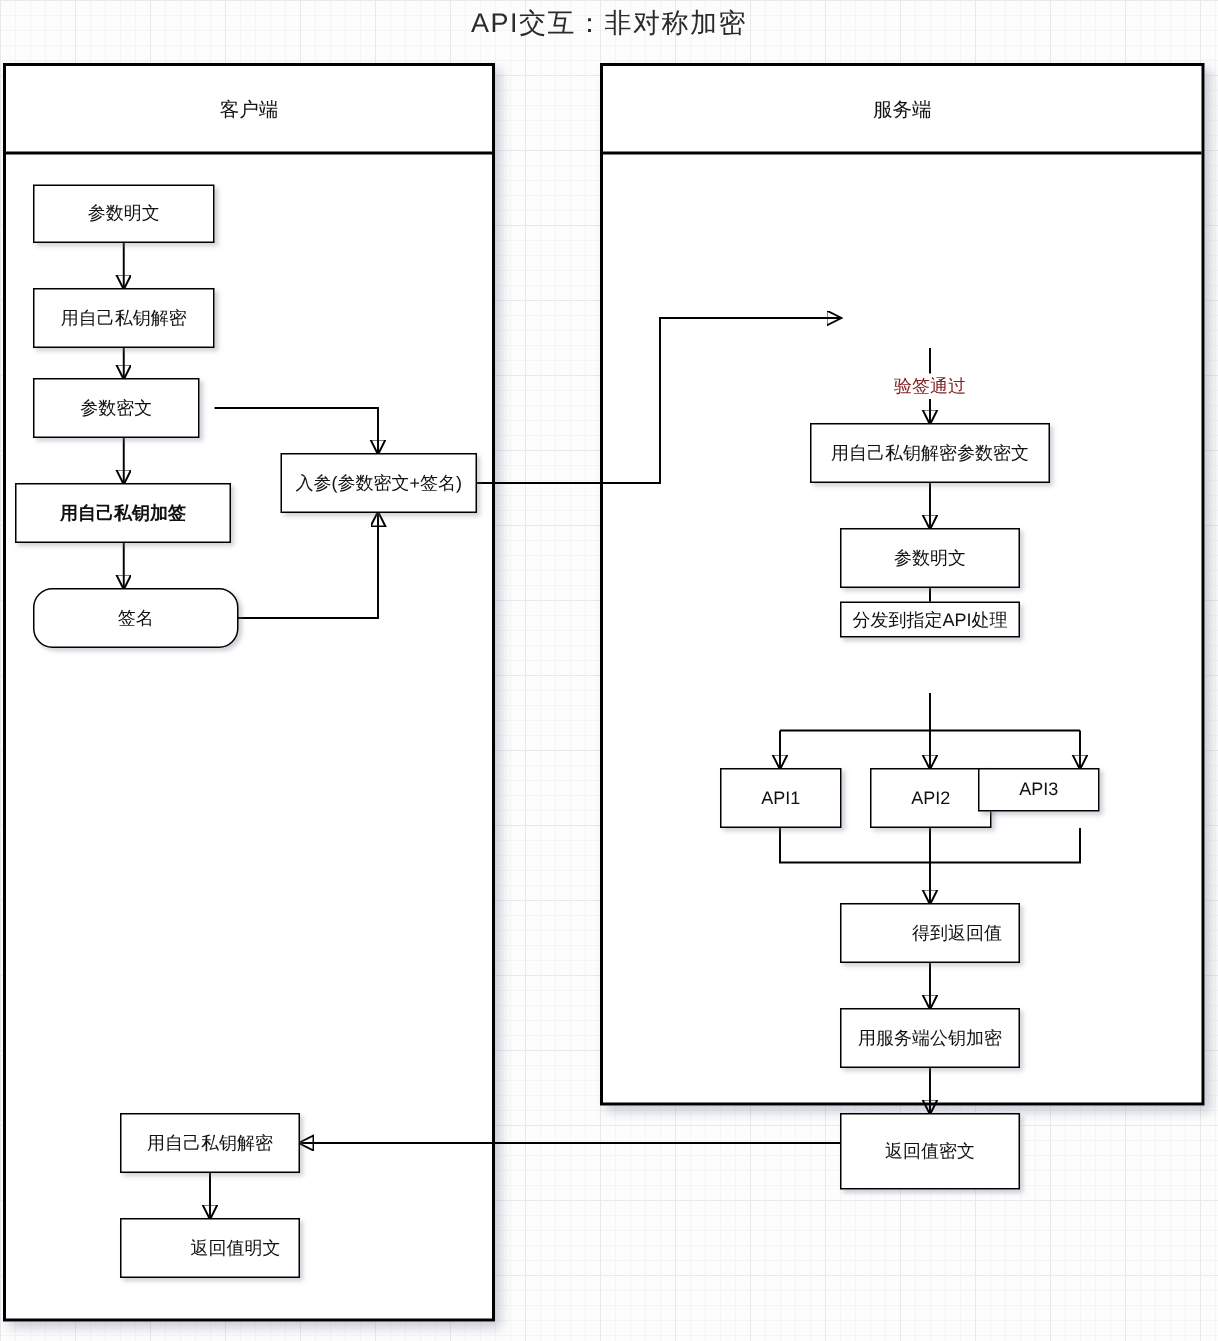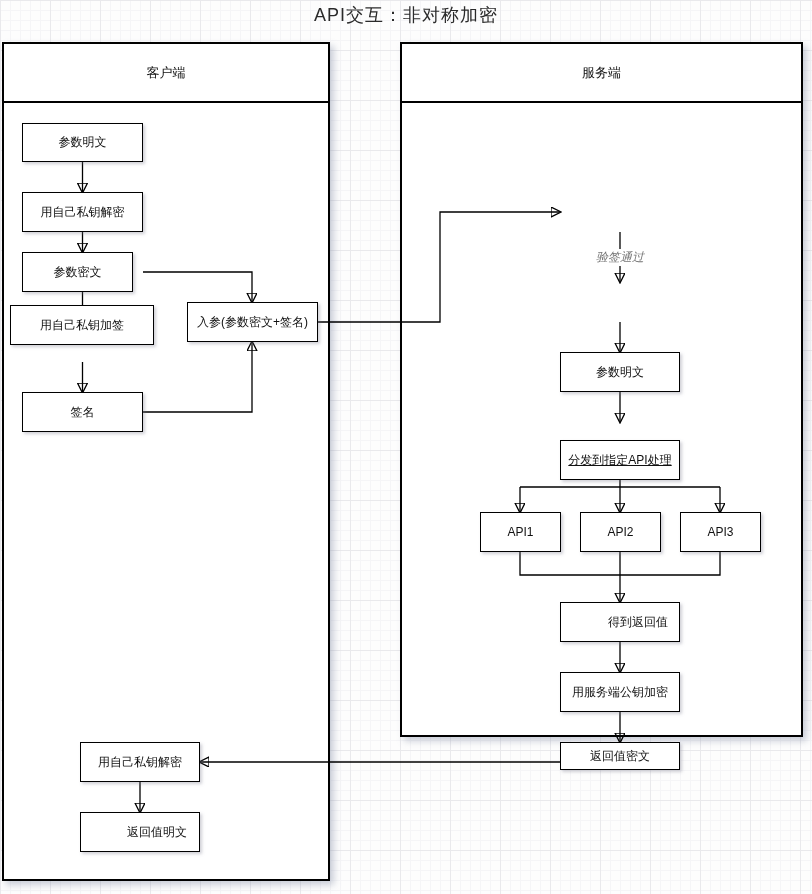--- a/index.html
+++ b/index.html
@@ -35,21 +35,21 @@
   .cont-client{left:2px;top:42px;width:328px;height:839px;}
   .cont-server{left:400px;top:42px;width:403px;height:695px;}
   .node{
     position:absolute;background:#ffffff;border:1px solid #000;
     box-sizing:border-box;display:flex;align-items:center;justify-content:center;
     font-size:12px;color:#111;text-align:left;line-height:1.2;
     box-shadow:2px 2px 3px rgba(120,120,140,0.35);
   }
   .edge-label{
     position:absolute;transform:translateX(-50%);
-    background:#ffffff;padding:0 3px;font-size:12px;color:#737373;white-space:nowrap;font-style:italic;
+    background:#ffffff;padding:0 3px;font-size:12px;color:#7f1d1d;white-space:nowrap;
   }
   svg.edges{position:absolute;left:0;top:0;width:812px;height:894px;pointer-events:none;}
   svg.edges path{stroke:#000;stroke-width:1.3;fill:none;}
 </style>
 </head>
 <body>
 
 <div class="canvas">
 
   <div class="title">API交互：非对称加密</div>
@@ -85,30 +85,31 @@
     <path d="M620,552 L620,602" marker-end="url(#arr)"></path>
     <path d="M620,642 L620,672" marker-end="url(#arr)"></path>
     <path d="M620,712 L620,742" marker-end="url(#arr)"></path>
     <path d="M560,762 L200,762" marker-end="url(#arr)"></path>
     <path d="M140,782 L140,812" marker-end="url(#arr)"></path>
   </svg>
 
   <div class="node" style="left:22px;top:123px;width:121px;height:39px;">参数明文</div>
   <div class="node" style="left:22px;top:192px;width:121px;height:40px;">用自己私钥解密</div>
   <div class="node" style="left:22px;top:252px;width:111px;height:40px;">参数密文</div>
-  <div class="node" style="left:10px;top:305px;width:144px;height:40px;">用自己私钥加签</div>
-  <div class="node" style="left:22px;top:392px;width:121px;height:40px;">签名</div>
+  <div class="node" style="left:10px;top:322px;width:144px;height:40px;font-weight:bold;">用自己私钥加签</div>
+  <div class="node" style="left:22px;top:392px;width:137px;height:40px;border-radius:13px;">签名</div>
   <div class="node" style="left:187px;top:302px;width:131px;height:40px;">入参(参数密文+签名)</div>
 
   <div class="edge-label" style="left:620px;top:249px;">验签通过</div>
+  <div class="node" style="left:540px;top:282px;width:160px;height:40px;">用自己私钥解密参数密文</div>
   <div class="node" style="left:560px;top:352px;width:120px;height:40px;">参数明文</div>
-  <div class="node" style="left:560px;top:440px;width:120px;height:40px;text-decoration:underline;">分发到指定API处理</div>
+  <div class="node" style="left:560px;top:401px;width:120px;height:24px;">分发到指定API处理</div>
   <div class="node" style="left:480px;top:512px;width:81px;height:40px;">API1</div>
   <div class="node" style="left:580px;top:512px;width:81px;height:40px;">API2</div>
-  <div class="node" style="left:680px;top:512px;width:81px;height:40px;">API3</div>
+  <div class="node" style="left:652px;top:512px;width:81px;height:29px;">API3</div>
   <div class="node" style="left:560px;top:602px;width:120px;height:40px;padding-left:36px;">得到返回值</div>
   <div class="node" style="left:560px;top:672px;width:120px;height:40px;">用服务端公钥加密</div>
-  <div class="node" style="left:560px;top:742px;width:120px;height:28px;">返回值密文</div>
+  <div class="node" style="left:560px;top:742px;width:120px;height:51px;">返回值密文</div>
 
   <div class="node" style="left:80px;top:742px;width:120px;height:40px;">用自己私钥解密</div>
   <div class="node" style="left:80px;top:812px;width:120px;height:40px;padding-left:34px;">返回值明文</div>
 
 </div>
 
 </body></html>

